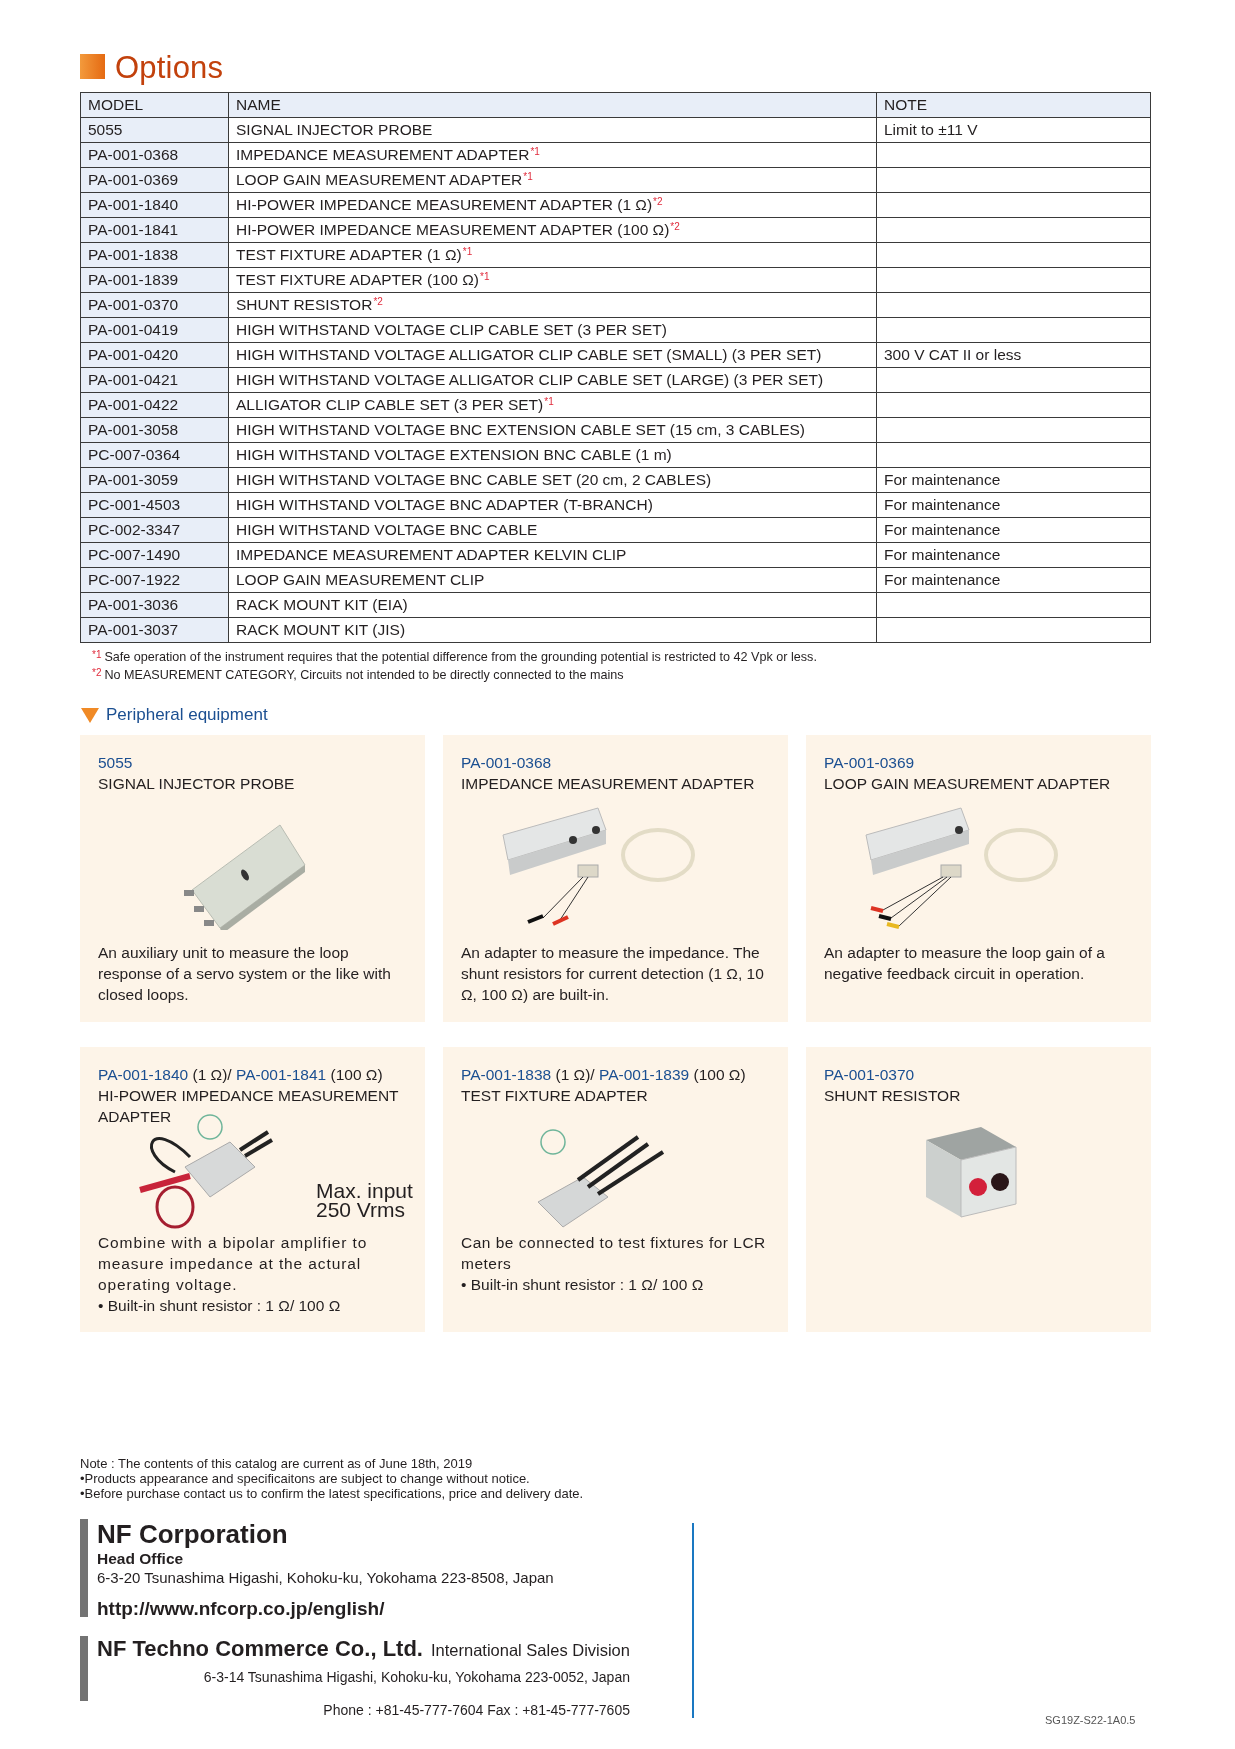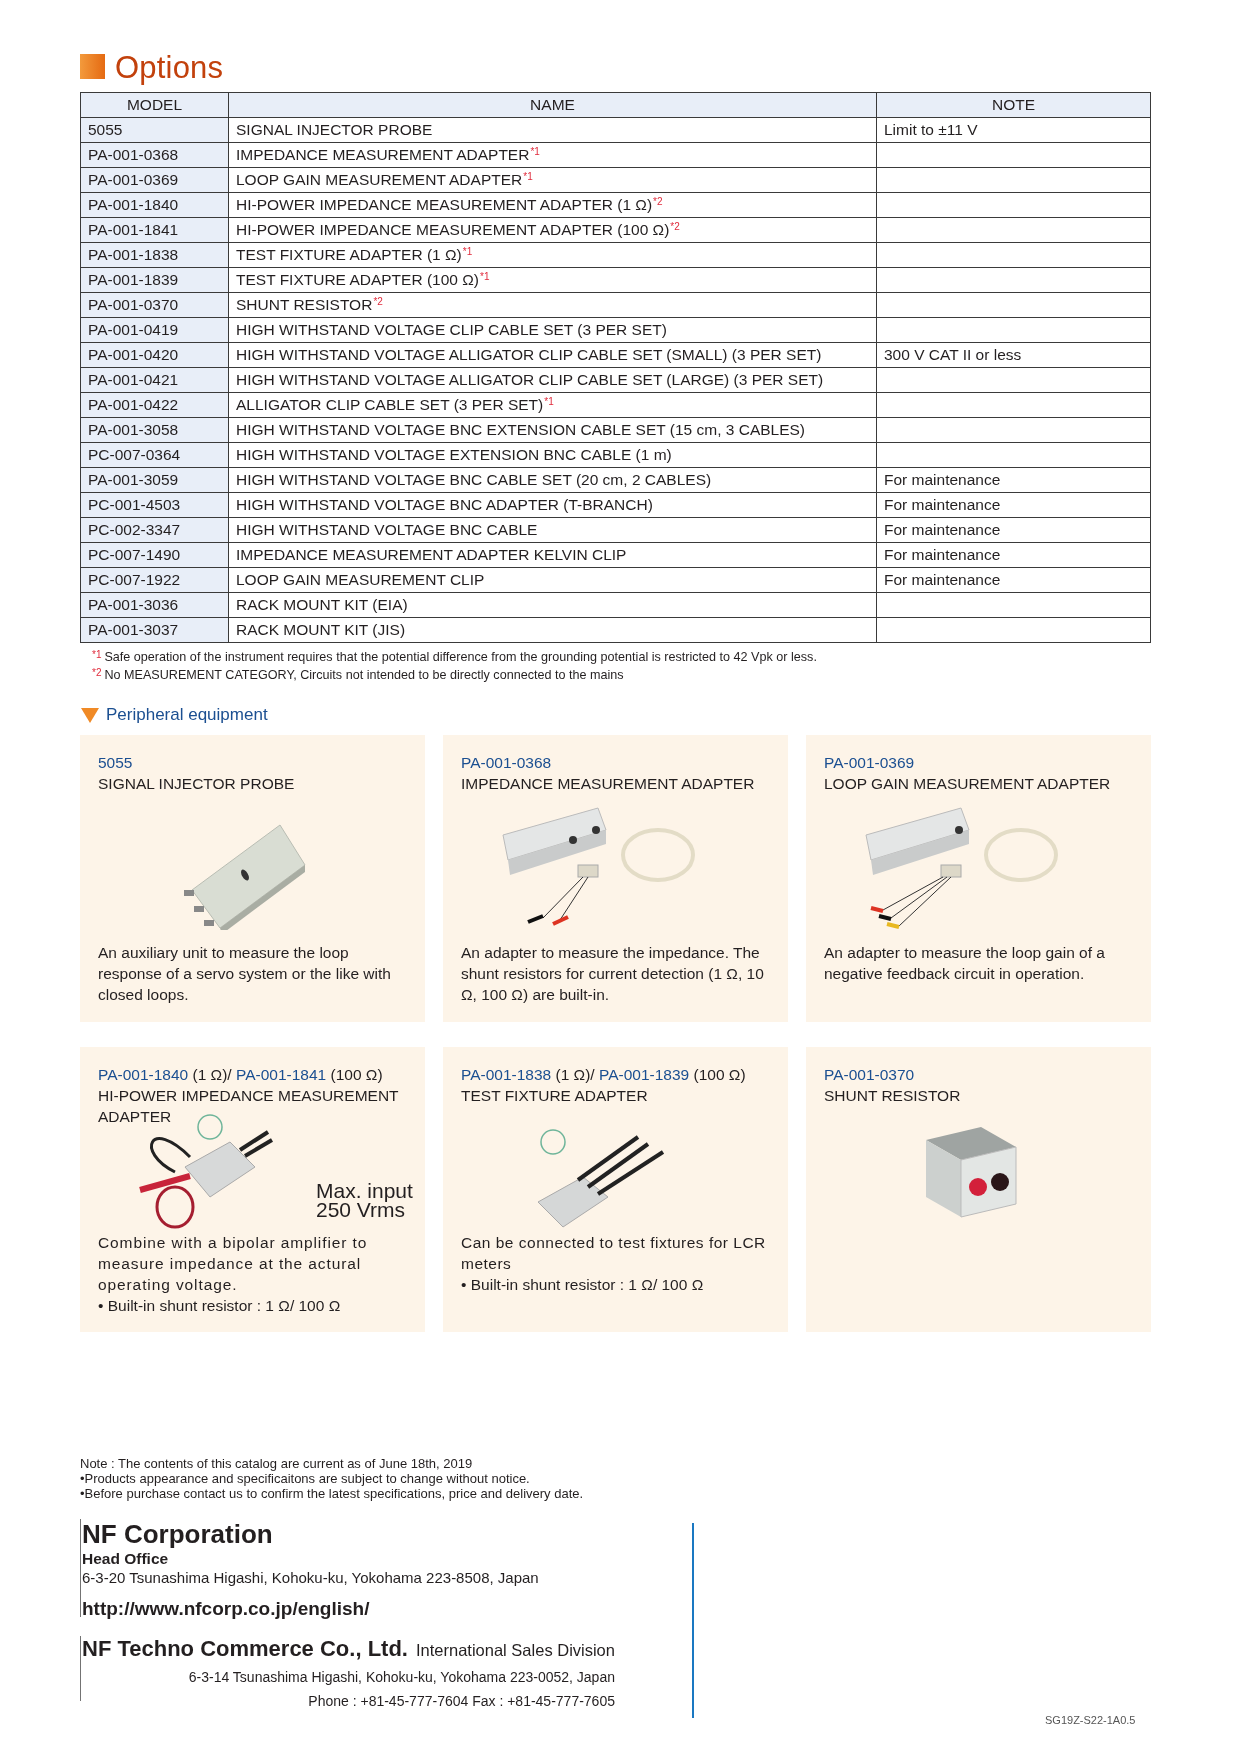--- a/index.html
+++ b/index.html
@@ -5,21 +5,21 @@
   * { box-sizing: border-box; margin: 0; padding: 0; }
   html, body { width: 1235px; height: 1749px; background: #ffffff; overflow: hidden; }
   body { position: relative; font-family: "Liberation Sans", sans-serif; color: #231f20; }
 
   .title { position: absolute; left: 80px; top: 48px; height: 40px; display: flex; align-items: center; }
   .title .sq { width: 25px; height: 25px; background: linear-gradient(90deg, #f39a3c, #e56a12); margin-right: 10px; margin-top: -4px; }
   .title .txt { font-size: 31px; color: #c2410c; letter-spacing: 0.2px; }
 
   table.opts { position: absolute; left: 80px; top: 92px; width: 1071px; border-collapse: collapse; font-size: 15.5px; }
   table.opts th, table.opts td { border: 1px solid #3a3a3a; height: 25px; padding: 0 7px; font-weight: normal; white-space: nowrap; }
-  table.opts th { background: #e8eef8; text-align: center; }
+  table.opts th { background: #e8eef8; text-align: left; }
   table.opts td.model { background: #e8eef8; width: 148px; }
   table.opts td.name { width: 648px; }
   .fn { color: #e02b3c; font-size: 10px; vertical-align: 5px; margin-left: 1px; }
 
   .notes { position: absolute; left: 80px; top: 647px; font-size: 12.6px; line-height: 16px; margin-left: 12px; }
   .notes .fnm { color: #e02b3c; font-size: 10px; vertical-align: 3px; margin-right: 3px; }
 
   .periph { position: absolute; left: 81px; top: 705px; display: flex; align-items: center; }
   .periph .tri { width: 0; height: 0; border-left: 9px solid transparent; border-right: 9px solid transparent; border-top: 15px solid #f08a26; margin-right: 7px; }
   .periph .lbl { font-size: 17px; color: #1b4f91; }
@@ -33,21 +33,21 @@
   .card .callout { position: absolute; font-size: 21px; line-height: 19px; }
 
   .r1 { top: 735px; height: 287px; }
   .r2 { top: 1047px; height: 285px; }
   .c1 { left: 80px; }
   .c2 { left: 443px; }
   .c3 { left: 806px; }
 
   .legal { position: absolute; left: 80px; top: 1456px; font-size: 13px; line-height: 15px; color: #231f20; }
 
-  .blk { position: absolute; border-left: 1px solid #737373; padding-left: 1px; }
+  .blk { position: absolute; border-left: 8px solid #737373; padding-left: 9px; }
   .corp { left: 80px; top: 1519px; height: 98px; }
   .corp .n1 { font-size: 26px; font-weight: bold; line-height: 30px; }
   .corp .ho { font-size: 15.5px; font-weight: bold; line-height: 19px; }
   .corp .addr { font-size: 15px; line-height: 20px; }
   .corp .url { font-size: 19px; font-weight: bold; margin-top: 10px; line-height: 22px; }
   .tc { left: 80px; top: 1636px; height: 65px; }
   .tc .n2 { font-size: 22px; font-weight: bold; line-height: 26px; }
   .tc .div { font-size: 16.5px; font-weight: normal; margin-left: 8px; }
   .tc .addr { font-size: 14px; line-height: 17px; margin-top: 6px; text-align: right; }
   .vline { position: absolute; left: 692px; top: 1523px; width: 2px; height: 195px; background: #1a78c2; }
@@ -294,17 +294,17 @@
 <div class="blk corp">
   <div class="n1">NF Corporation</div>
   <div class="ho">Head Office</div>
   <div class="addr">6-3-20 Tsunashima Higashi, Kohoku-ku, Yokohama 223-8508, Japan</div>
   <div class="url">http://www.nfcorp.co.jp/english/</div>
 </div>
 
 <div class="blk tc">
   <div class="n2"><span>NF Techno Commerce Co., Ltd.</span><span class="div">International Sales Division</span></div>
   <div class="addr">6-3-14 Tsunashima Higashi, Kohoku-ku, Yokohama 223-0052, Japan</div>
-  <div class="addr" style="margin-top:7px">Phone : +81-45-777-7604  Fax : +81-45-777-7605</div>
+  <div class="addr" style="margin-top:16px">Phone : +81-45-777-7604  Fax : +81-45-777-7605</div>
 </div>
 
 <div class="vline"></div>
 <div class="code">SG19Z-S22-1A0.5</div>
 
 </body></html>

